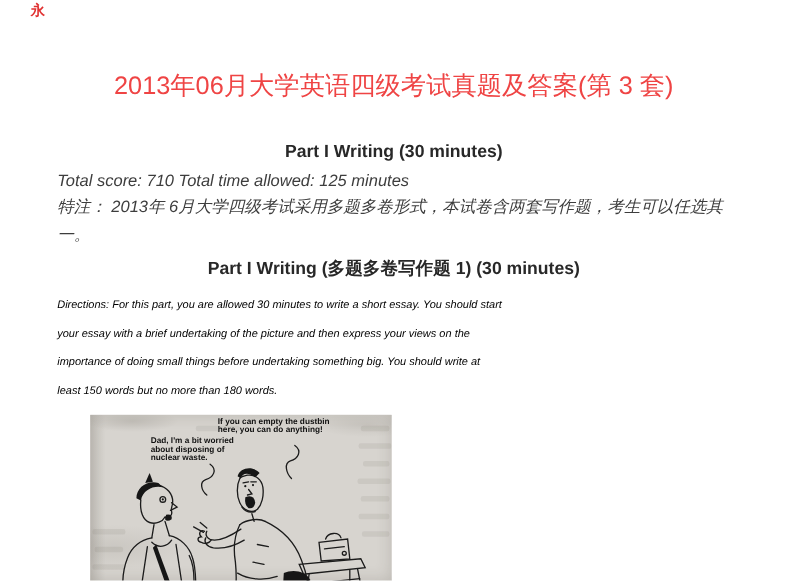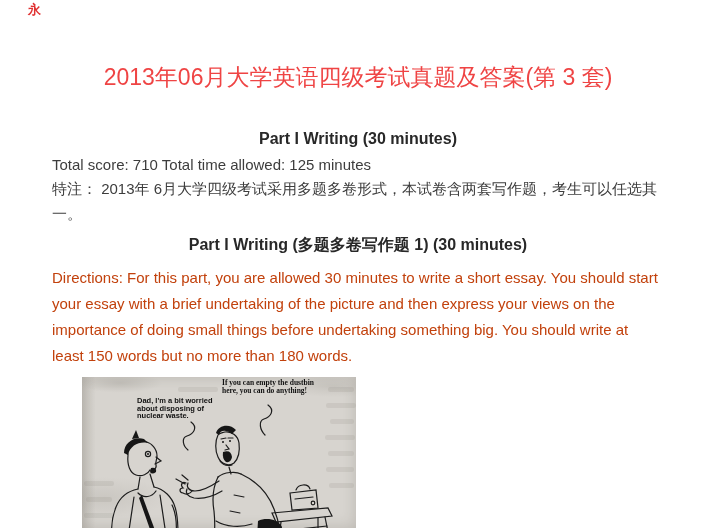--- a/index.html
+++ b/index.html
@@ -8,37 +8,37 @@
   .corner-glyph{position:absolute;left:28px;top:3px;font-size:13px;line-height:14px;
         color:#e03131;font-weight:700;}
   .doc-title{position:absolute;left:0;top:62px;width:716px;text-align:center;
         font-size:23px;line-height:30px;font-weight:400;color:#ef4444;margin:0;}
   .h2{position:absolute;left:52px;width:612px;text-align:center;font-size:16px;
         line-height:20px;font-weight:700;color:#282828;margin:0;}
   .h2a{top:129px;}
   .h2b{top:235px;}
   .bodyblock{position:absolute;left:52px;top:153px;width:620px;font-size:15px;
         line-height:24.3px;color:#3d3d3d;}
-  .directions{position:absolute;left:52px;top:265px;width:620px;font-size:15px;
-        line-height:26px;color:#c2410c;}
-  .line{white-space:nowrap;}
+  .directions{position:absolute;left:52px;top:265px;width:620px;font-size:10px;
+        line-height:26px;color:#000000;}
+  .line{white-space:nowrap;font-style:italic;}
   
   .cartoon{position:absolute;left:82px;top:377px;width:274px;height:151px;overflow:hidden;
         background:#d7d4cf;box-shadow:inset 0 0 14px rgba(60,55,45,.18);}
   .cartoon:before{content:"";position:absolute;inset:0;
         background:
          radial-gradient(60px 14px at 14% 4%, rgba(90,85,75,.16), rgba(0,0,0,0) 70%),
          radial-gradient(70px 16px at 92% 6%, rgba(90,85,75,.12), rgba(0,0,0,0) 70%),
          radial-gradient(90px 30px at 8% 80%, rgba(90,85,75,.10), rgba(0,0,0,0) 70%),
          linear-gradient(90deg, rgba(80,75,65,.14), rgba(0,0,0,0) 5%);}
   .cartoon svg{position:absolute;left:0;top:0;}
   .bubble{position:absolute;font-weight:700;color:#101010;font-size:7.5px;
         line-height:7.6px;white-space:pre-line;letter-spacing:0;}
   .bubble-left{left:55px;top:20px;}
-  .bubble-right{left:140px;top:2px;font-family:Liberation Serif, serif;}
+  .bubble-right{left:116px;top:2px;}
 </style>
 </head>
 <body>
 
 <div class="page">
 
   <span class="corner-glyph">永</span>
 
   <h1 class="doc-title">2013年06月大学英语四级考试真题及答案(第 3 套)</h1>
 

